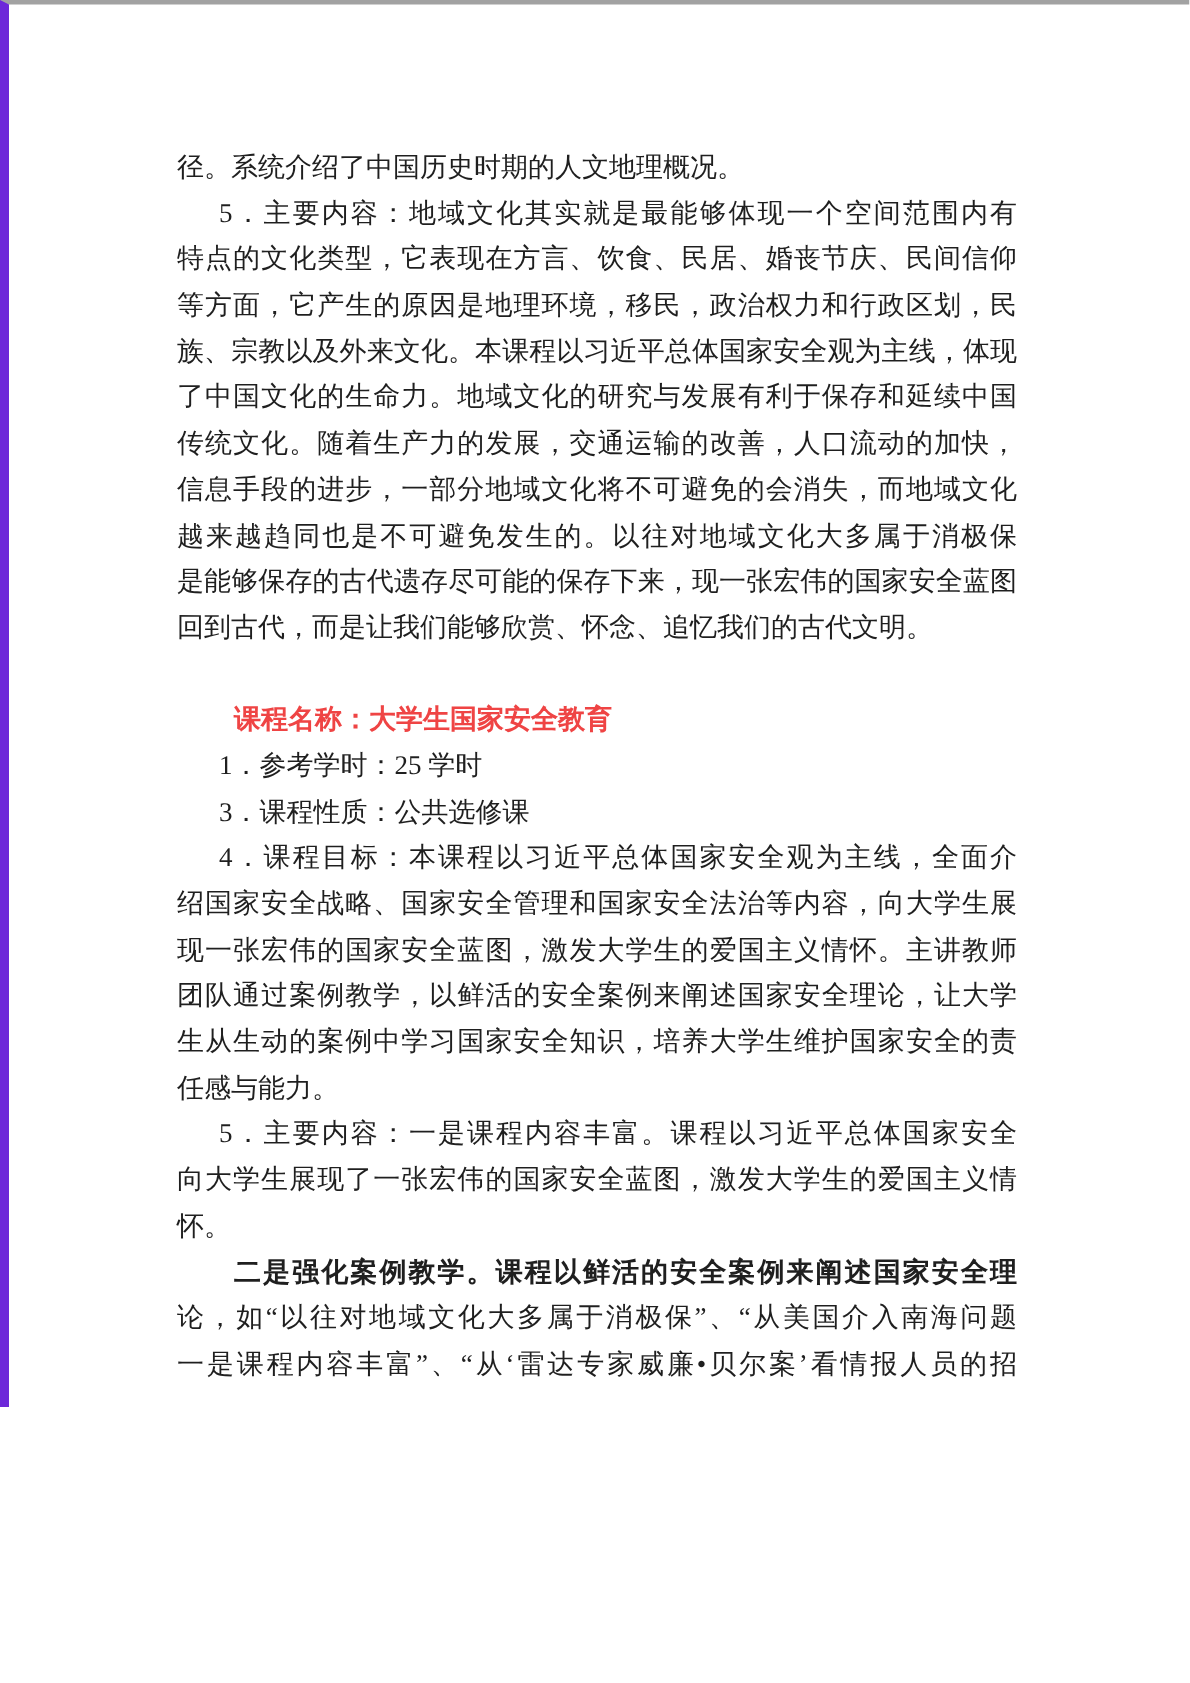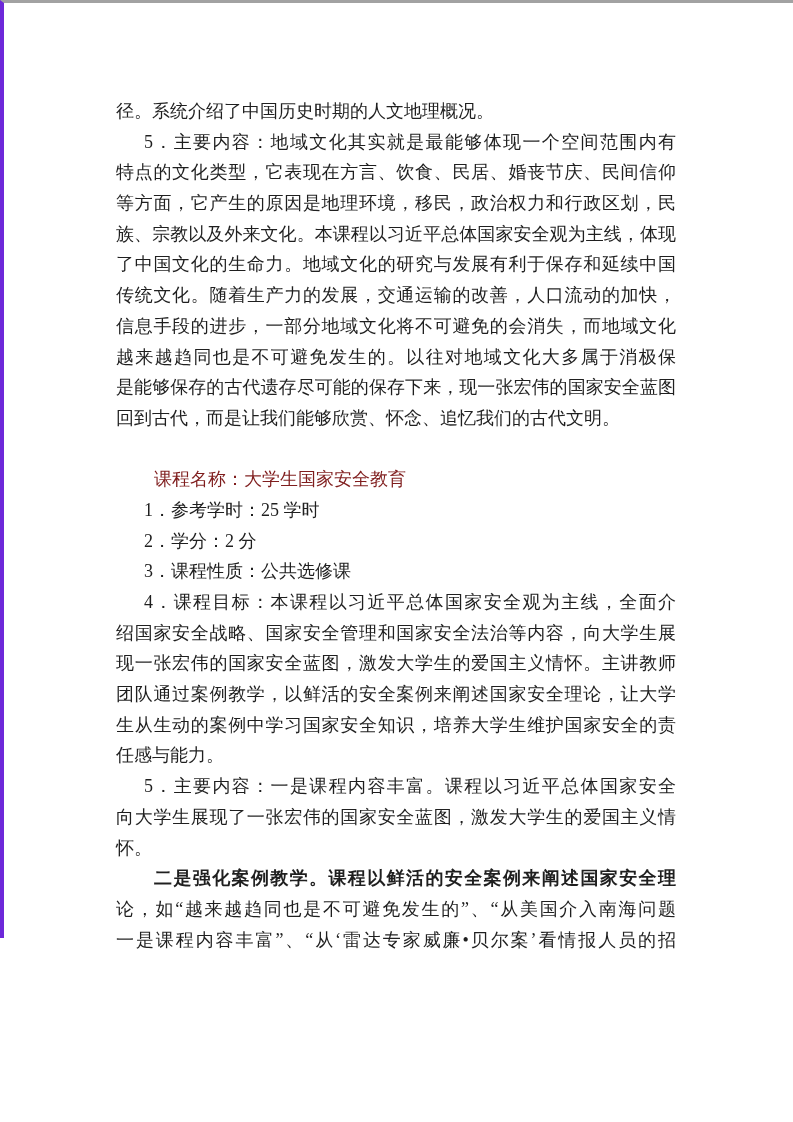--- a/index.html
+++ b/index.html
@@ -8,21 +8,21 @@
     background: #ffffff;
     font-family: "Liberation Serif", "DejaVu Serif", serif;
     overflow: hidden;
   }
   .page {
     position: relative;
     width: 793px;
     height: 938px;
     background: #ffffff;
     border-top: 3px solid #a2a2a2;
-    border-left: 4px solid #6d28d9;
+    border-left: 6px solid #6d28d9;
   }
   .content {
     position: absolute;
     left: 112px;   
     top: 93px;     
     width: 560px;
     color: #1f1f1f;
     font-size: 18px;
   }
   .para { }
@@ -34,22 +34,22 @@
     text-justify: inter-character;
     white-space: nowrap;
   }
   .line.short {
     text-align: left;
     text-align-last: left;
   }
   .line.ind { text-indent: 38px; font-weight: bold; }
   .line.ind-digit { text-indent: 28px; }
   .heading .line {
-    font-weight: 400;
-    color: #7f1d1d;
+    font-weight: 700;
+    color: #ef4444;
   }
   .spacer {
     height: 30.7px;
   }
 </style>
 </head>
 <body>
 
 <div class="page">
   <div class="content" id="doc-content">
@@ -69,37 +69,34 @@
         <div class="line short">回到古代，而是让我们能够欣赏、怀念、追忆我们的古代文明。</div>
       </div>
       <div class="spacer"></div>
       <div class="para heading">
         <div class="line ind short">课程名称：大学生国家安全教育</div>
       </div>
       <div class="para">
         <div class="line ind-digit short">1．参考学时：25 学时</div>
       </div>
       <div class="para">
-        <div class="line ind-digit short">2．学分：2 分</div>
-      </div>
-      <div class="para">
         <div class="line ind-digit short">3．课程性质：公共选修课</div>
       </div>
       <div class="para">
         <div class="line ind-digit">4．课程目标：本课程以习近平总体国家安全观为主线，全面介</div>
         <div class="line">绍国家安全战略、国家安全管理和国家安全法治等内容，向大学生展</div>
         <div class="line">现一张宏伟的国家安全蓝图，激发大学生的爱国主义情怀。主讲教师</div>
         <div class="line">团队通过案例教学，以鲜活的安全案例来阐述国家安全理论，让大学</div>
         <div class="line">生从生动的案例中学习国家安全知识，培养大学生维护国家安全的责</div>
         <div class="line short">任感与能力。</div>
       </div>
       <div class="para">
         <div class="line ind-digit">5．主要内容：一是课程内容丰富。课程以习近平总体国家安全</div>
         <div class="line">向大学生展现了一张宏伟的国家安全蓝图，激发大学生的爱国主义情</div>
         <div class="line short">怀。</div>
       </div>
       <div class="para">
         <div class="line ind">二是强化案例教学。课程以鲜活的安全案例来阐述国家安全理</div>
-        <div class="line">论，如“越来越趋同也是不可避免发生的”、“从美国介入南海问题</div>
+        <div class="line">论，如“以往对地域文化大多属于消极保”、“从美国介入南海问题</div>
         <div class="line">一是课程内容丰富”、“从‘雷达专家威廉•贝尔案’看情报人员的招</div>
       </div>
     </div>
 </div>
 
 </body></html>

